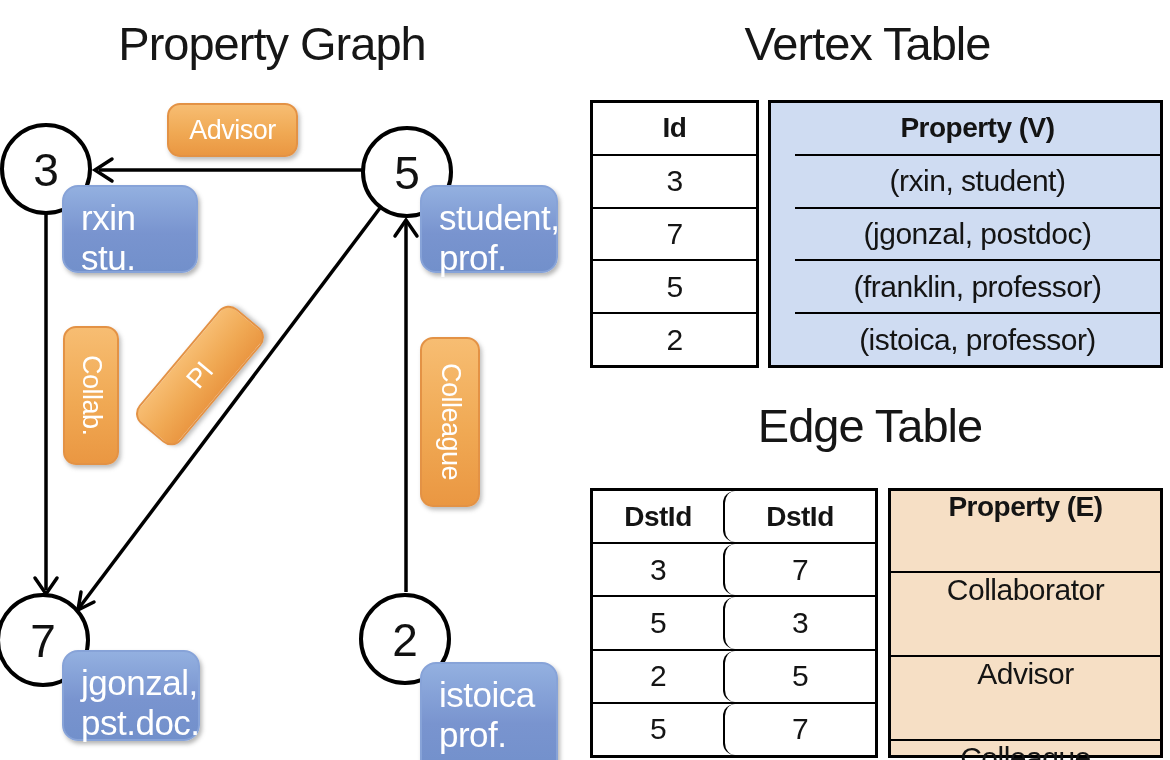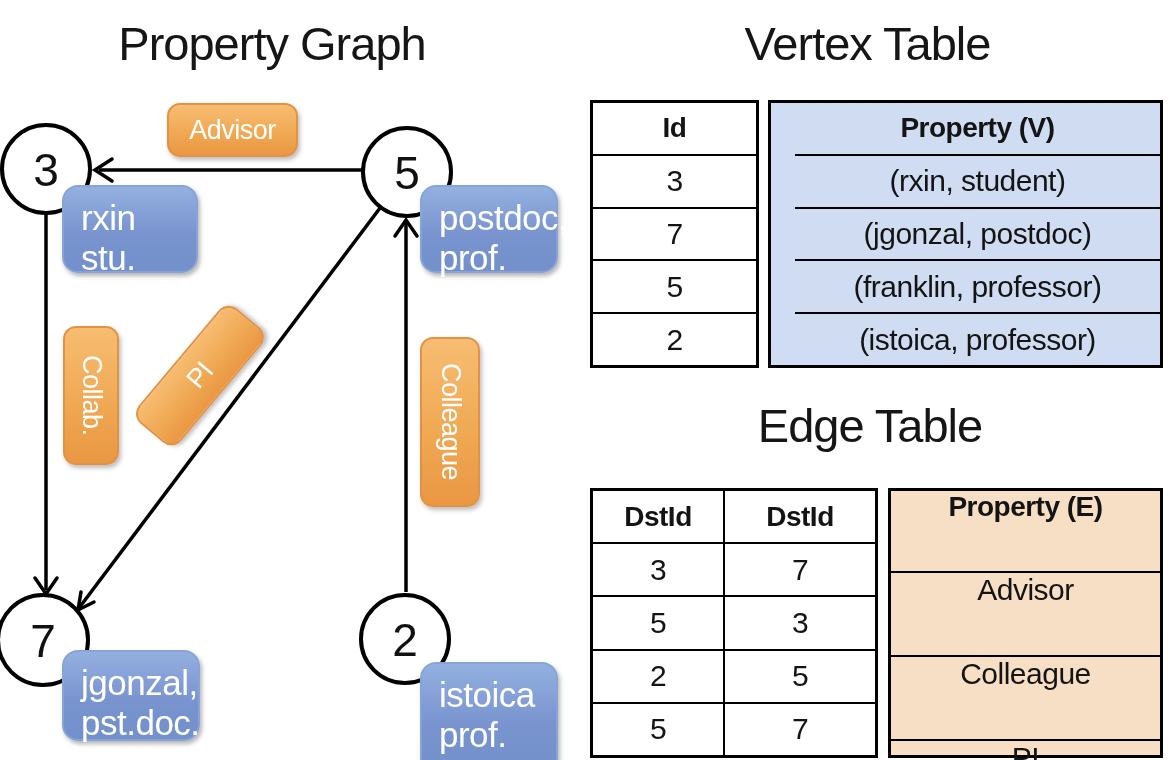--- a/index.html
+++ b/index.html
@@ -79,20 +79,21 @@
     flex: 1;
     height: 100%;
     display: flex;
     align-items: center;
     justify-content: center;
     font-size: 30px;
     font-weight: 300;
     letter-spacing: -0.5px;
     color: #141414;
     white-space: nowrap;
+    border-radius: 12px;
   }
   .tcell.hdr { font-weight: 700; font-size: 28px; letter-spacing: -0.5px; }
   .tcell.div-left { border-left: 2.5px solid #000; }
   .bg-blue { background: #cfdcf2; padding-left: 24px; }
   .bg-tan  { background: #f6dfc5; }
 </style>
 </head>
 <body>
 
 <div class="big-title" style="left:0; top:16px; width:512px;padding-left:32px;">Property Graph</div>
@@ -123,21 +124,21 @@
   <text class="node-num" x="43" y="657">7</text>
   <text class="node-num" x="405" y="656">2</text>
 </svg>
 
 <div class="vbox" style="left:62px; top:185px; width:136px; height:88px;">
   <span>rxin</span>
   <span>stu.</span>
 </div>
 
 <div class="vbox" style="left:420px; top:185px; width:138px; height:88px;">
-  <span>postdoc,</span>
+  <span>student,</span>
   <span>prof.</span>
 </div>
 
 <div class="vbox" style="left:62px; top:650px; width:138px; height:91px;">
   <span>jgonzal,</span>
   <span>pst.doc.</span>
 </div>
 
 <div class="vbox" style="left:420px; top:650px; width:138px; height:113px;margin-top:12px;">
   <span>istoica</span>
@@ -217,20 +218,23 @@
     <div class="tcell" style="flex:0 0 130px;">5</div>
     <div class="tcell div-left">7</div>
   </div>
 </div>
 
 <div class="subtable bg-tan" style="left:888px; top:488px; width:275px; height:270px;gap:48px;">
   <div class="trow">
       <div class="tcell hdr">Property (E)</div>
     </div>
   <div class="trow">
+      <div class="tcell">Collaborator</div>
+    </div>
+  <div class="trow">
       <div class="tcell">Advisor</div>
     </div>
   <div class="trow">
       <div class="tcell">Colleague</div>
     </div>
   <div class="trow">
       <div class="tcell">PI</div>
     </div>
 </div>
 

